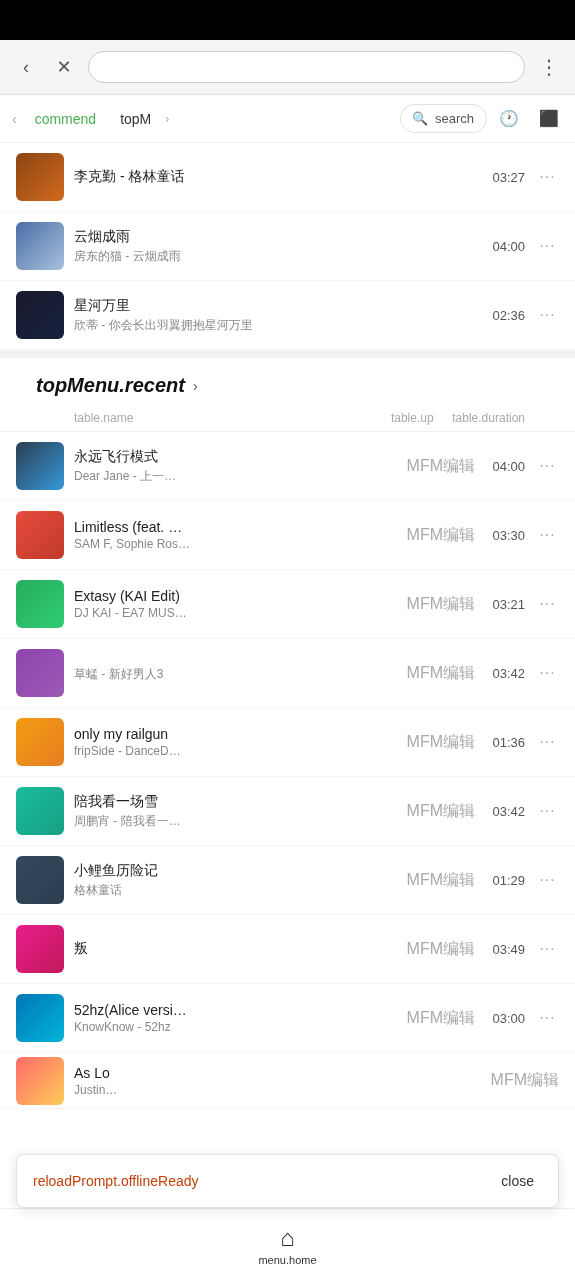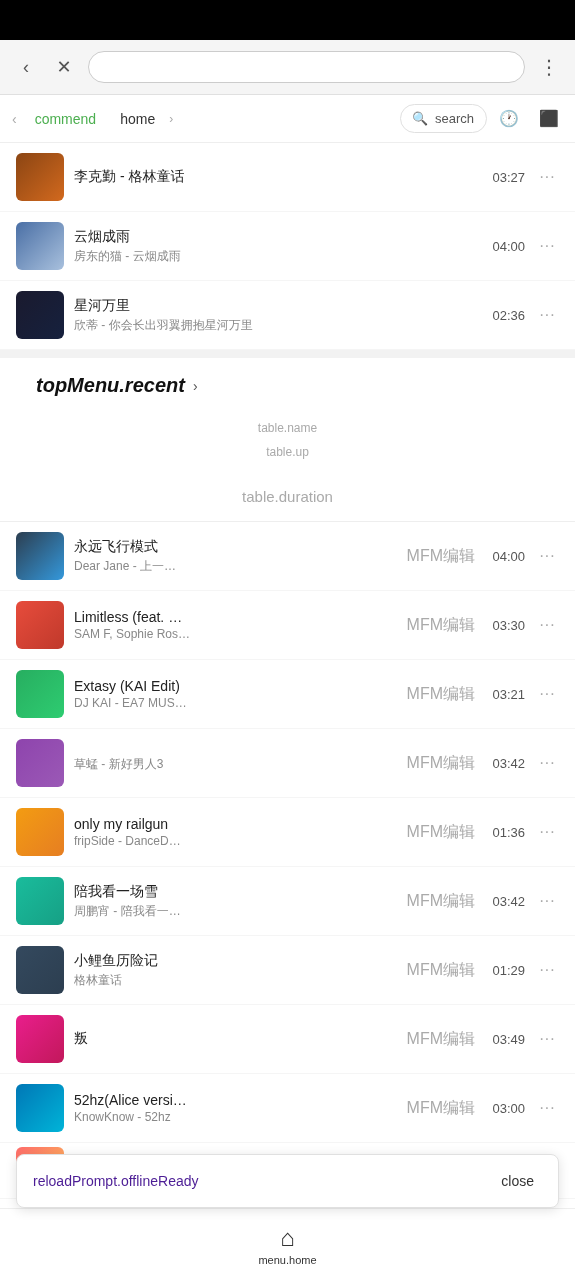--- a/index.html
+++ b/index.html
@@ -241,40 +241,38 @@
       color: #555;
     }
 
     
     .table-header {
       display: flex;
       align-items: center;
       padding: 6px 16px;
       border-bottom: 1px solid #eee;
       gap: 10px;
-      flex-direction: column;
     }
     .th-thumb { width: 48px; flex-shrink: 0; }
     .th-name {
       flex: 1;
       font-size: 12px;
       color: #aaa;
     }
     .th-up {
       font-size: 12px;
       color: #aaa;
       min-width: 60px;
       text-align: center;
     }
     .th-duration {
-      font-size: 15px;
+      font-size: 12px;
       color: #aaa;
       min-width: 40px;
       text-align: right;
-      margin-top: 19px;
     }
     .th-more { width: 24px; }
 
     
     .bottom-bar {
       position: fixed;
       bottom: 0;
       left: 0;
       width: 575px;
       background: #fff;
@@ -313,21 +311,21 @@
       border-radius: 8px;
       padding: 14px 16px;
       display: flex;
       align-items: center;
       justify-content: space-between;
       box-shadow: 0 2px 12px rgba(0,0,0,0.12);
       z-index: 20;
     }
     .toast-text {
       font-size: 14px;
-      color: #4c1d95;
+      color: #c2410c;
     }
     .toast-close {
       font-size: 14px;
       color: #333;
       cursor: pointer;
       font-weight: 500;
       padding: 4px 8px;
       text-align: right;
     }
   </style>
@@ -341,21 +339,21 @@
   <div class="nav-btn">✕</div>
   <div class="url-bar">
     <span></span>
   </div>
   <div class="menu-dots"></div>
 </div>
 
 <div class="tab-bar">
   <span class="tab-chevron">‹</span>
   <div class="tab-item active">commend</div>
-  <div class="tab-item inactive">home</div>
+  <div class="tab-item inactive">topM</div>
   <span class="tab-arrow">›</span>
   <div class="tab-divider"></div>
   <div class="search-btn">
     <span class="search-icon-sm">🔍</span>
     <span>search</span>
   </div>
   <div class="icon-btn">🕐</div>
   <div class="icon-btn">⬛</div>
 </div>
 

